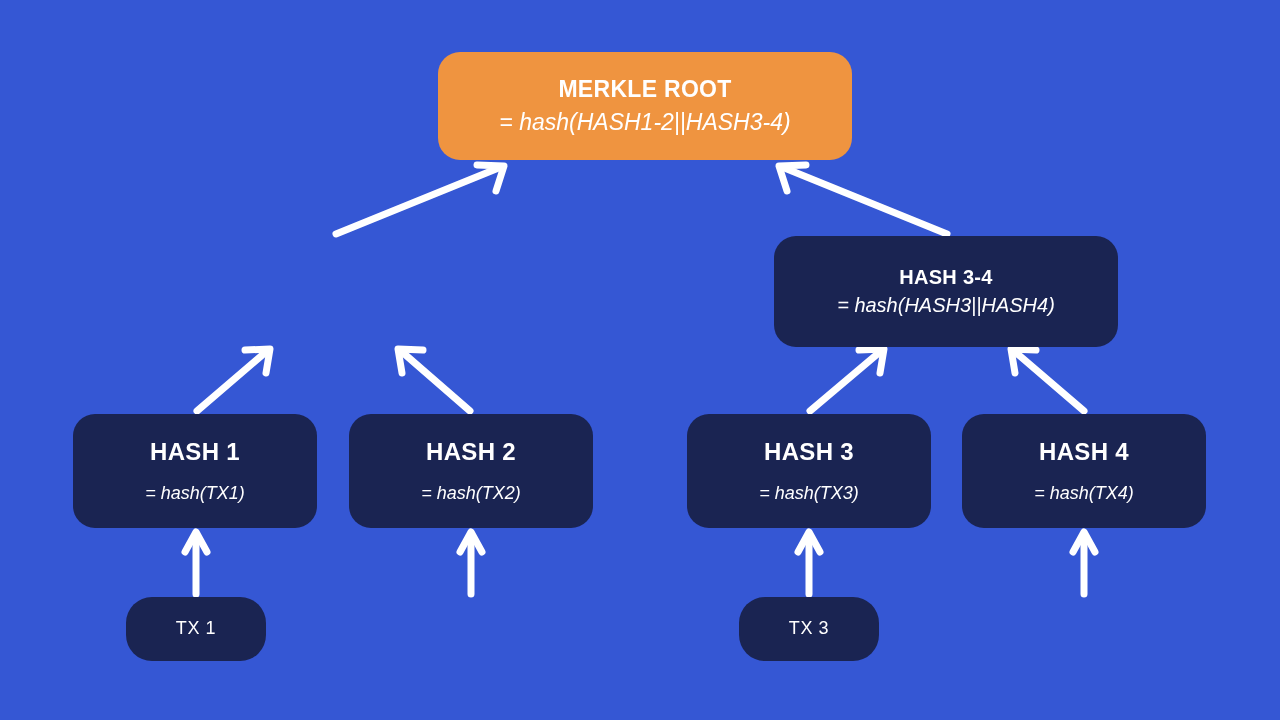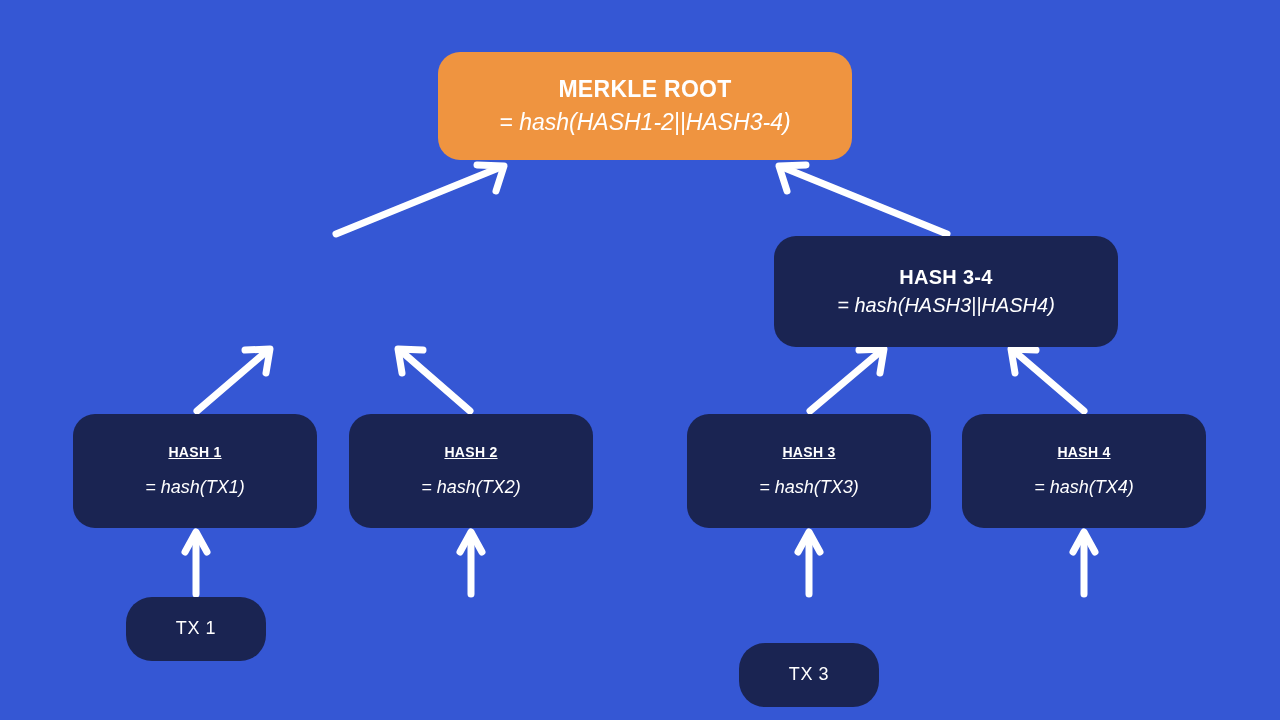--- a/index.html
+++ b/index.html
@@ -88,39 +88,38 @@
     width: 244px;
     height: 114px;
     background: #1a2452;
     border-radius: 22px;
   }
   .node.leaf.h1 { left: 73px; }
   .node.leaf.h2 { left: 349px; }
   .node.leaf.h3 { left: 687px; }
   .node.leaf.h4 { left: 962px; }
   .node.leaf .title {
-    font-size: 14px;
+    font-size: 24px;
     margin-bottom: 16px;
-    text-decoration: underline;
   }
   .node.leaf .formula {
     font-size: 18px;
   }
 
   
   .node.tx {
     top: 597px;
     width: 140px;
     height: 64px;
     background: #1a2452;
     border-radius: 26px;
   }
   .node.tx.t1 { left: 126px; }
   .node.tx.t2 { left: 401px; }
-  .node.tx.t3 { left: 739px; margin-top: 46px; }
+  .node.tx.t3 { left: 739px; }
   .node.tx.t4 { left: 1014px; }
   .node.tx .title {
     font-size: 18px;
     font-weight: normal;
     letter-spacing: 0.6px;
   }
 </style>
 </head>
 <body>
 

